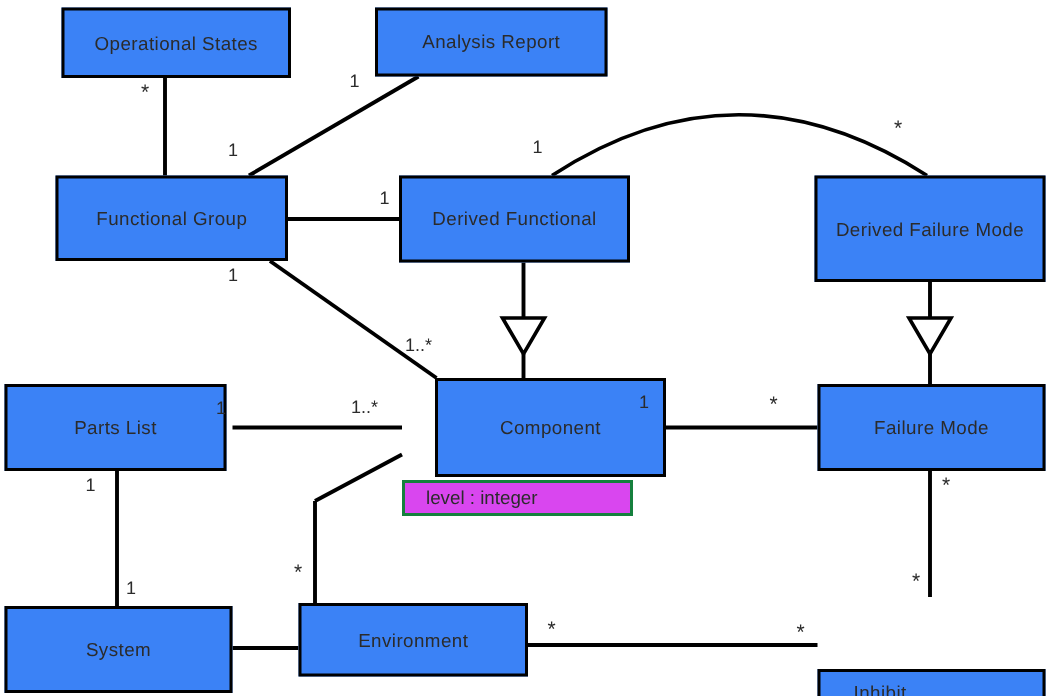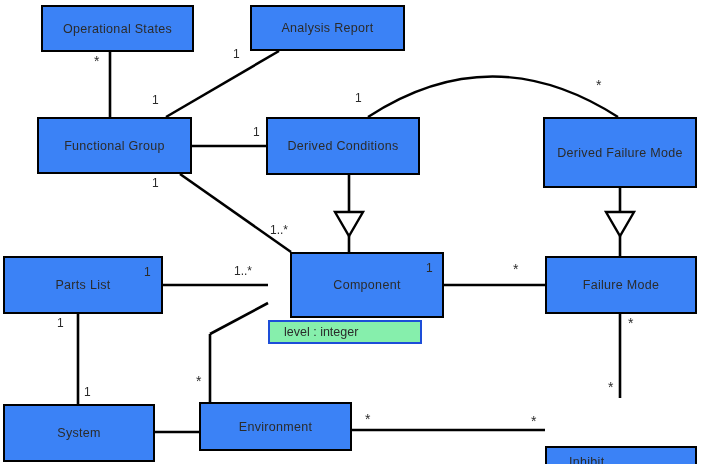--- a/index.html
+++ b/index.html
@@ -46,22 +46,22 @@
   .uml-name.topleft {
     text-align: left;
     padding-left: 22px;
     top: 7px;
     line-height: 15px;
     white-space: pre-line;
   }
   .uml-attr-box {
     position: absolute;
     box-sizing: border-box;
-    border: 2px solid #1d4ed8;
-    background: #86efac;
+    border: 2px solid #15803d;
+    background: #d946ef;
     z-index: 3;
   }
   .uml-attr-text {
     position: absolute;
     left: 14px;
     top: 50%;
     transform: translateY(-50%);
     font-size: 12.5px;
     color: #2b2b2b;
     white-space: nowrap;
@@ -126,28 +126,28 @@
 
   <div class="uml-class" style="left:250px; top:5px; width:155px; height:46px;">
     <div class="uml-name centered">Analysis Report</div>
   </div>
 
   <div class="uml-class" style="left:37px; top:117px; width:155px; height:57px;">
     <div class="uml-name centered">Functional Group</div>
   </div>
 
   <div class="uml-class" style="left:266px; top:117px; width:154px; height:58px;">
-    <div class="uml-name centered">Derived Conditions</div>
+    <div class="uml-name centered">Derived Functional</div>
   </div>
 
   <div class="uml-class" style="left:543px; top:117px; width:154px; height:71px;">
     <div class="uml-name centered">Derived Failure Mode</div>
   </div>
 
-  <div class="uml-class" style="left:3px; top:256px; width:160px; height:58px;padding-left:20px;">
+  <div class="uml-class" style="left:3px; top:256px; width:148px; height:58px;padding-left:20px;">
     <div class="uml-name centered">Parts List</div>
   </div>
 
   <div class="uml-class" style="left:268px; top:252px; width:154px; height:66px;margin-left:22px;">
     <div class="uml-name centered">Component</div>
   </div>
 
   <div class="uml-attr-box" style="left:268px; top:320px; width:154px; height:24px;">
     <div class="uml-attr-text">level : integer</div>
   </div>

